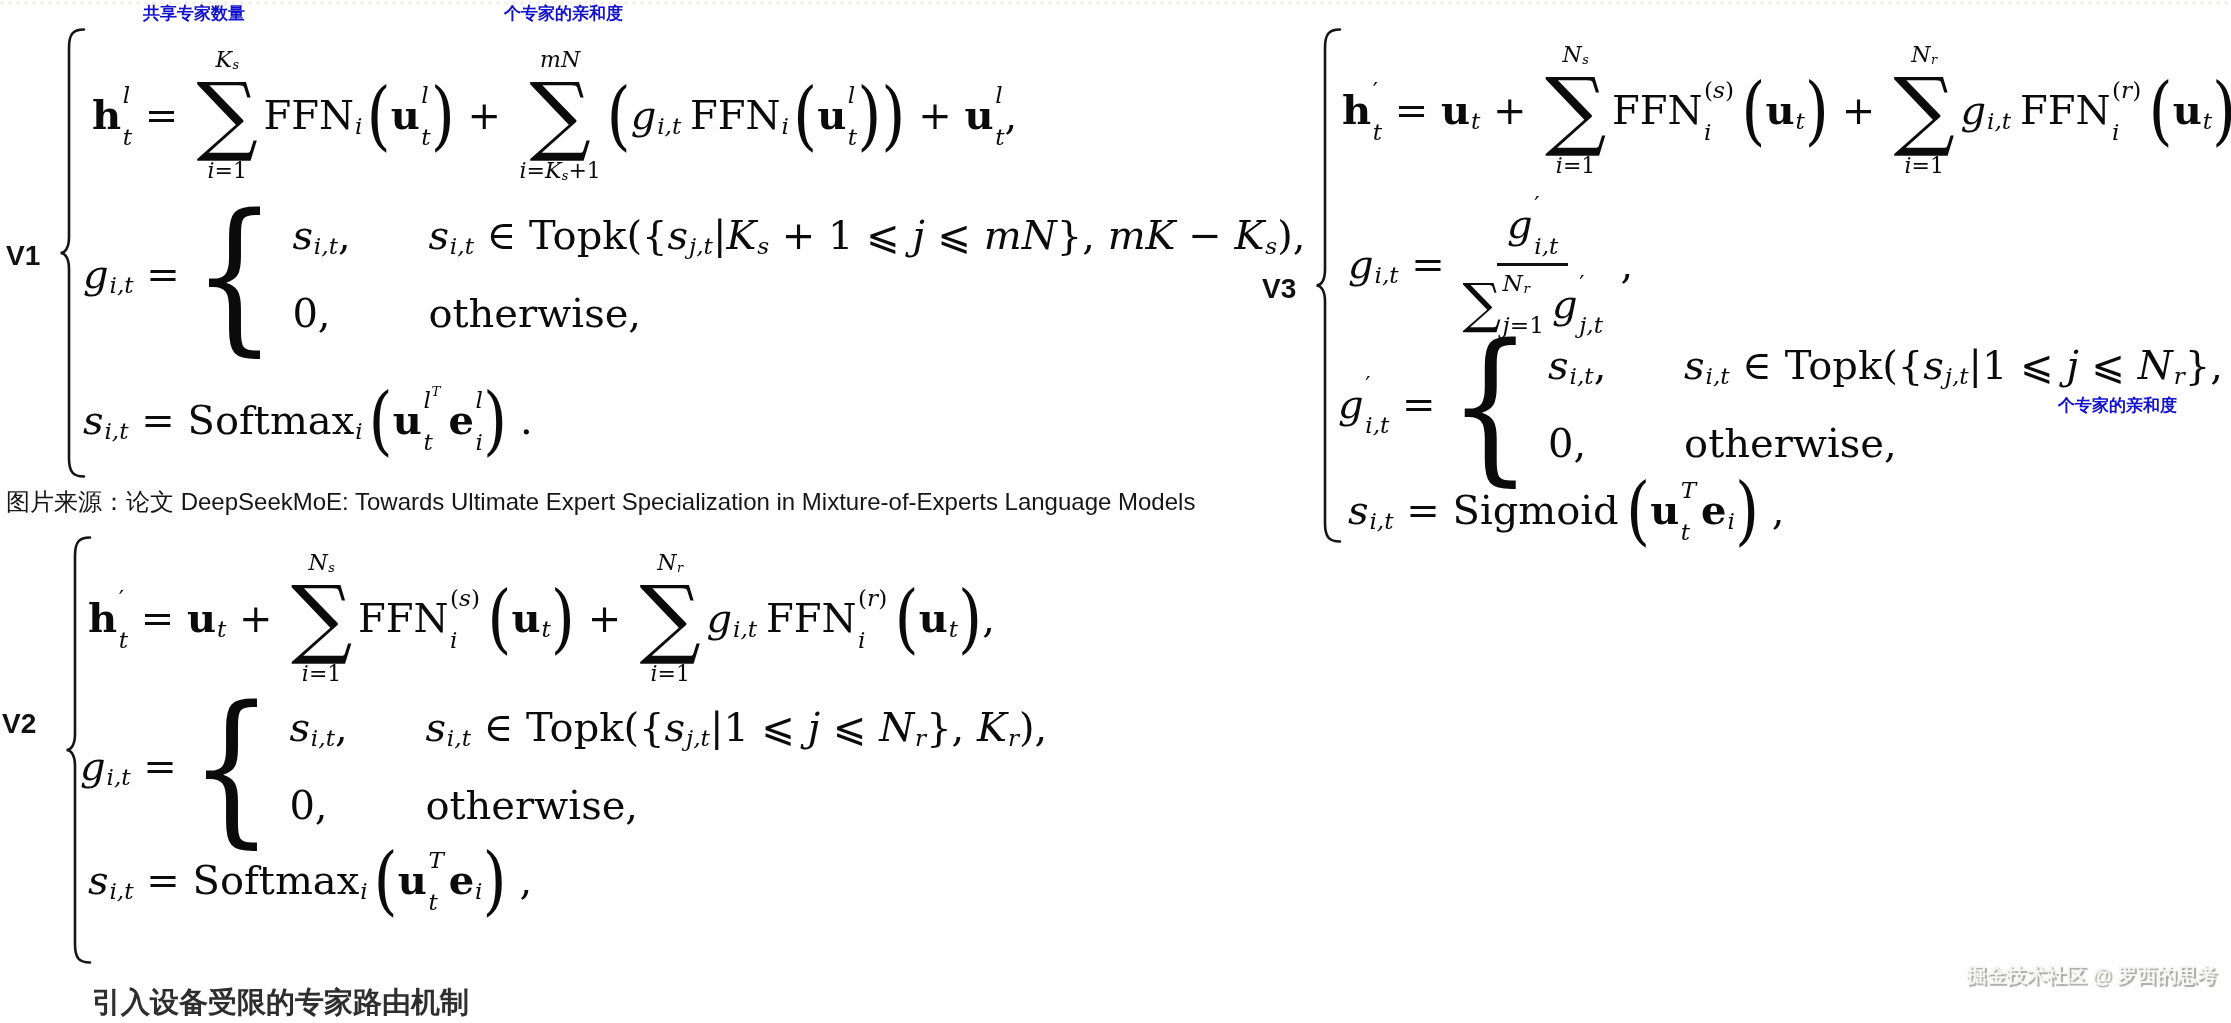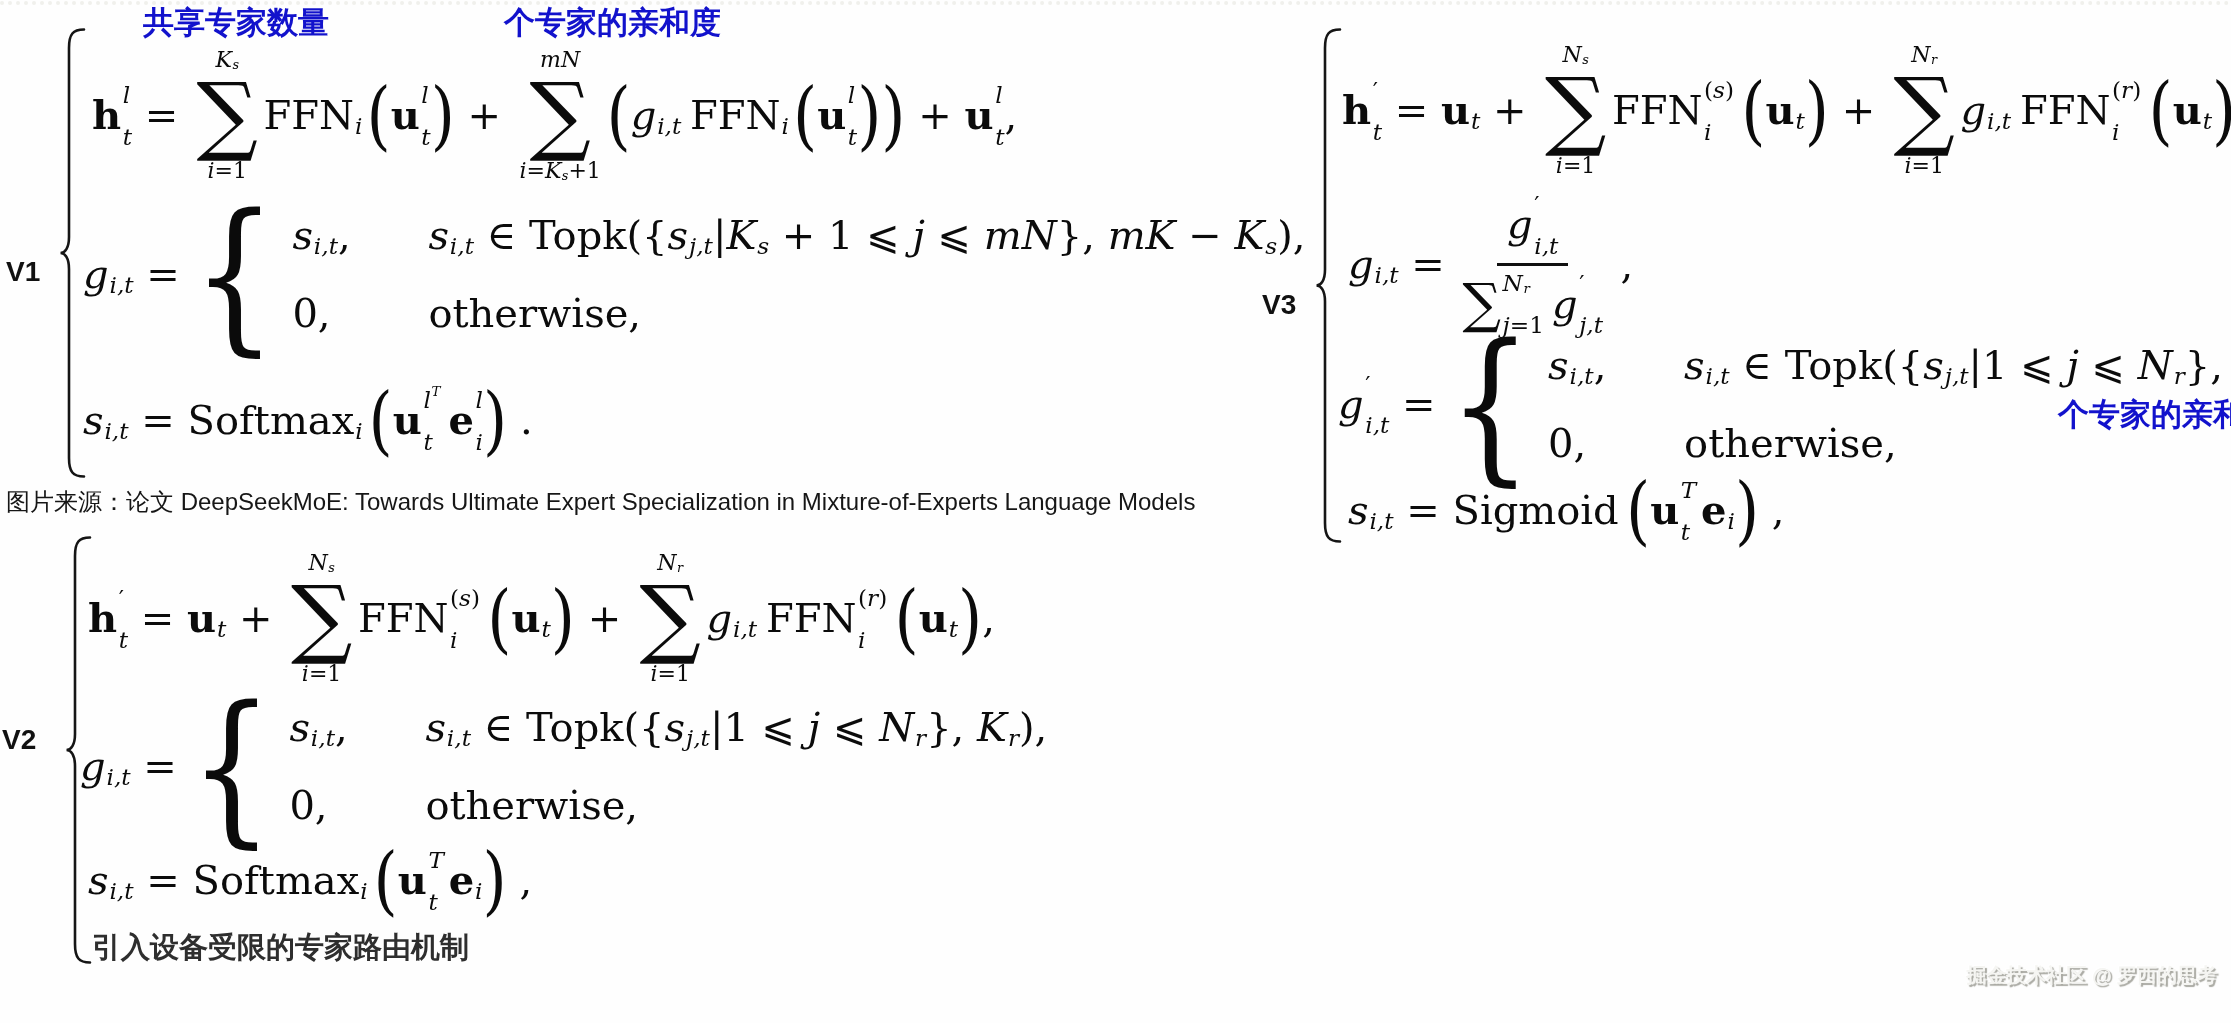--- a/index.html
+++ b/index.html
@@ -33,22 +33,22 @@
   .cbrace{display:inline-block;font-size:3.3em;font-weight:300;line-height:1;
           transform:scaleY(1.25);margin-right:.12em;}
   .ccol{display:inline-flex;flex-direction:column;gap:.85em;}
   .crow{display:inline-flex;align-items:center;}
   .cval{display:inline-flex;width:3.4em;}
   .ccond{display:inline-flex;}
   .par{display:inline-flex;align-items:center;}
   .fence{display:inline-block;font-size:1.55em;font-weight:300;line-height:1;transform:scaleY(1.22);}
 
   
-  .blue-ann{position:absolute;font-weight:bold;font-size:31px;color:#1212cc;white-space:nowrap;}
-  .v-label{position:absolute;font-weight:bold;font-size:28px;color:#111;margin-top:16px;}
+  .blue-ann{position:absolute;font-weight:bold;font-size:17px;color:#1212cc;white-space:nowrap;}
+  .v-label{position:absolute;font-weight:bold;font-size:28px;color:#111;}
   .caption{position:absolute;font-size:24px;color:#161616;white-space:nowrap;}
   .note{position:absolute;font-weight:bold;font-size:29px;color:#2e2e2e;white-space:nowrap;}
   .watermark{position:absolute;font-weight:bold;font-size:20px;color:#f5f5f2;
              text-shadow:2px 2px 1px #a9a9a2,-1px -1px 0 #ffffff;white-space:nowrap;}
   .brace{position:absolute;}
 </style>
 </head>
 <body>
 
 <div class="page">
@@ -76,16 +76,16 @@
   <div class="blue-ann" style="left:2058px;top:394px">个专家的亲和度</div>
   <div class="fm" style="left:1348px;top:478px"><span class="seq"><span class="scr"><span class="it">s</span><span class="subo"><span class="it">i,t</span></span></span><span class="rm"> = </span><span class="rm">Sigmoid</span><span class="gap" style="width: 0.18em;"></span><span class="par"><span class="fence">(</span><span class="seq"><span class="scr"><span class="bf">u</span><span class="sscol"><span class="ssup"><span class="it">T</span></span><span class="ssub"><span class="it">t</span></span></span></span><span class="gap" style="width: 0.12em;"></span><span class="scr"><span class="bf">e</span><span class="subo"><span class="it">i</span></span></span></span><span class="fence">)</span></span><span class="rm"> ,</span></span></div>
 
   <svg class="brace" style="left:66px;top:536px" width="26" height="428" viewBox="0 0 26 428">
     <path d="M 24 1.5 C 13 1.5 9 6 9 20 L 9 198 C 9 209 5 214 0.5 214 C 5 214 9 219 9 230 L 9 408 C 9 422 13 426.5 24 426.5" stroke="#151515" stroke-width="2.6" fill="none" stroke-linecap="round"></path>
   </svg>
   <div class="v-label" style="left:2px;top:708px">V2</div>
   <div class="fm" style="left:88px;top:548px"><span class="seq"><span class="scr"><span class="bf">h</span><span class="sscol"><span class="ssup"><span class="rm">′</span></span><span class="ssub"><span class="it">t</span></span></span></span><span class="rm"> = </span><span class="scr"><span class="bf">u</span><span class="subo"><span class="it">t</span></span></span><span class="rm"> + </span><span class="bigsum"><span class="lim"><span class="scr"><span class="it">N</span><span class="subo"><span class="it">s</span></span></span></span><span class="sigma">∑</span><span class="lim"><span class="seq"><span class="it">i</span><span class="rm">=1</span></span></span></span><span class="scr"><span class="rm">FFN</span><span class="sscol"><span class="ssup"><span class="seq"><span class="rm">(</span><span class="it">s</span><span class="rm">)</span></span></span><span class="ssub"><span class="it">i</span></span></span></span><span class="gap" style="width: 0.18em;"></span><span class="par"><span class="fence">(</span><span class="seq"><span class="scr"><span class="bf">u</span><span class="subo"><span class="it">t</span></span></span></span><span class="fence">)</span></span><span class="rm"> + </span><span class="bigsum"><span class="lim"><span class="scr"><span class="it">N</span><span class="subo"><span class="it">r</span></span></span></span><span class="sigma">∑</span><span class="lim"><span class="seq"><span class="it">i</span><span class="rm">=1</span></span></span></span><span class="scr"><span class="it">g</span><span class="subo"><span class="it">i,t</span></span></span><span class="gap" style="width: 0.22em;"></span><span class="scr"><span class="rm">FFN</span><span class="sscol"><span class="ssup"><span class="seq"><span class="rm">(</span><span class="it">r</span><span class="rm">)</span></span></span><span class="ssub"><span class="it">i</span></span></span></span><span class="gap" style="width: 0.18em;"></span><span class="par"><span class="fence">(</span><span class="seq"><span class="scr"><span class="bf">u</span><span class="subo"><span class="it">t</span></span></span></span><span class="fence">)</span></span><span class="rm">,</span></span></div>
   <div class="fm" style="left:80px;top:700px"><span class="seq"><span class="scr"><span class="it">g</span><span class="subo"><span class="it">i,t</span></span></span><span class="rm"> = </span><span class="cases"><span class="cbrace">{</span><span class="ccol"><span class="crow"><span class="cval"><span class="seq"><span class="scr"><span class="it">s</span><span class="subo"><span class="it">i,t</span></span></span><span class="rm">,</span></span></span><span class="ccond"><span class="seq"><span class="scr"><span class="it">s</span><span class="subo"><span class="it">i,t</span></span></span><span class="rm"> ∈ </span><span class="rm">Topk</span><span class="rm">({</span><span class="scr"><span class="it">s</span><span class="subo"><span class="it">j,t</span></span></span><span class="rm">|1 ⩽ </span><span class="it">j</span><span class="rm"> ⩽ </span><span class="scr"><span class="it">N</span><span class="subo"><span class="it">r</span></span></span><span class="rm">}, </span><span class="scr"><span class="it">K</span><span class="subo"><span class="it">r</span></span></span><span class="rm">),</span></span></span></span><span class="crow"><span class="cval"><span class="seq"><span class="rm">0,</span></span></span><span class="ccond"><span class="seq"><span class="rm">otherwise,</span></span></span></span></span></span></span></div>
   <div class="fm" style="left:88px;top:848px"><span class="seq"><span class="scr"><span class="it">s</span><span class="subo"><span class="it">i,t</span></span></span><span class="rm"> = </span><span class="scr"><span class="rm">Softmax</span><span class="subo"><span class="it">i</span></span></span><span class="gap" style="width: 0.15em;"></span><span class="par"><span class="fence">(</span><span class="seq"><span class="scr"><span class="bf">u</span><span class="sscol"><span class="ssup"><span class="it">T</span></span><span class="ssub"><span class="it">t</span></span></span></span><span class="gap" style="width: 0.12em;"></span><span class="scr"><span class="bf">e</span><span class="subo"><span class="it">i</span></span></span></span><span class="fence">)</span></span><span class="rm"> ,</span></span></div>
-  <div class="note" style="left:92px;top:928px">引入设备受限的专家路由机制</div>
+  <div class="note" style="left:92px;top:983px">引入设备受限的专家路由机制</div>
 
   <div class="watermark" style="right:14px;top:962px">掘金技术社区 @ 罗西的思考</div>
 </div>
 
 </body></html>

